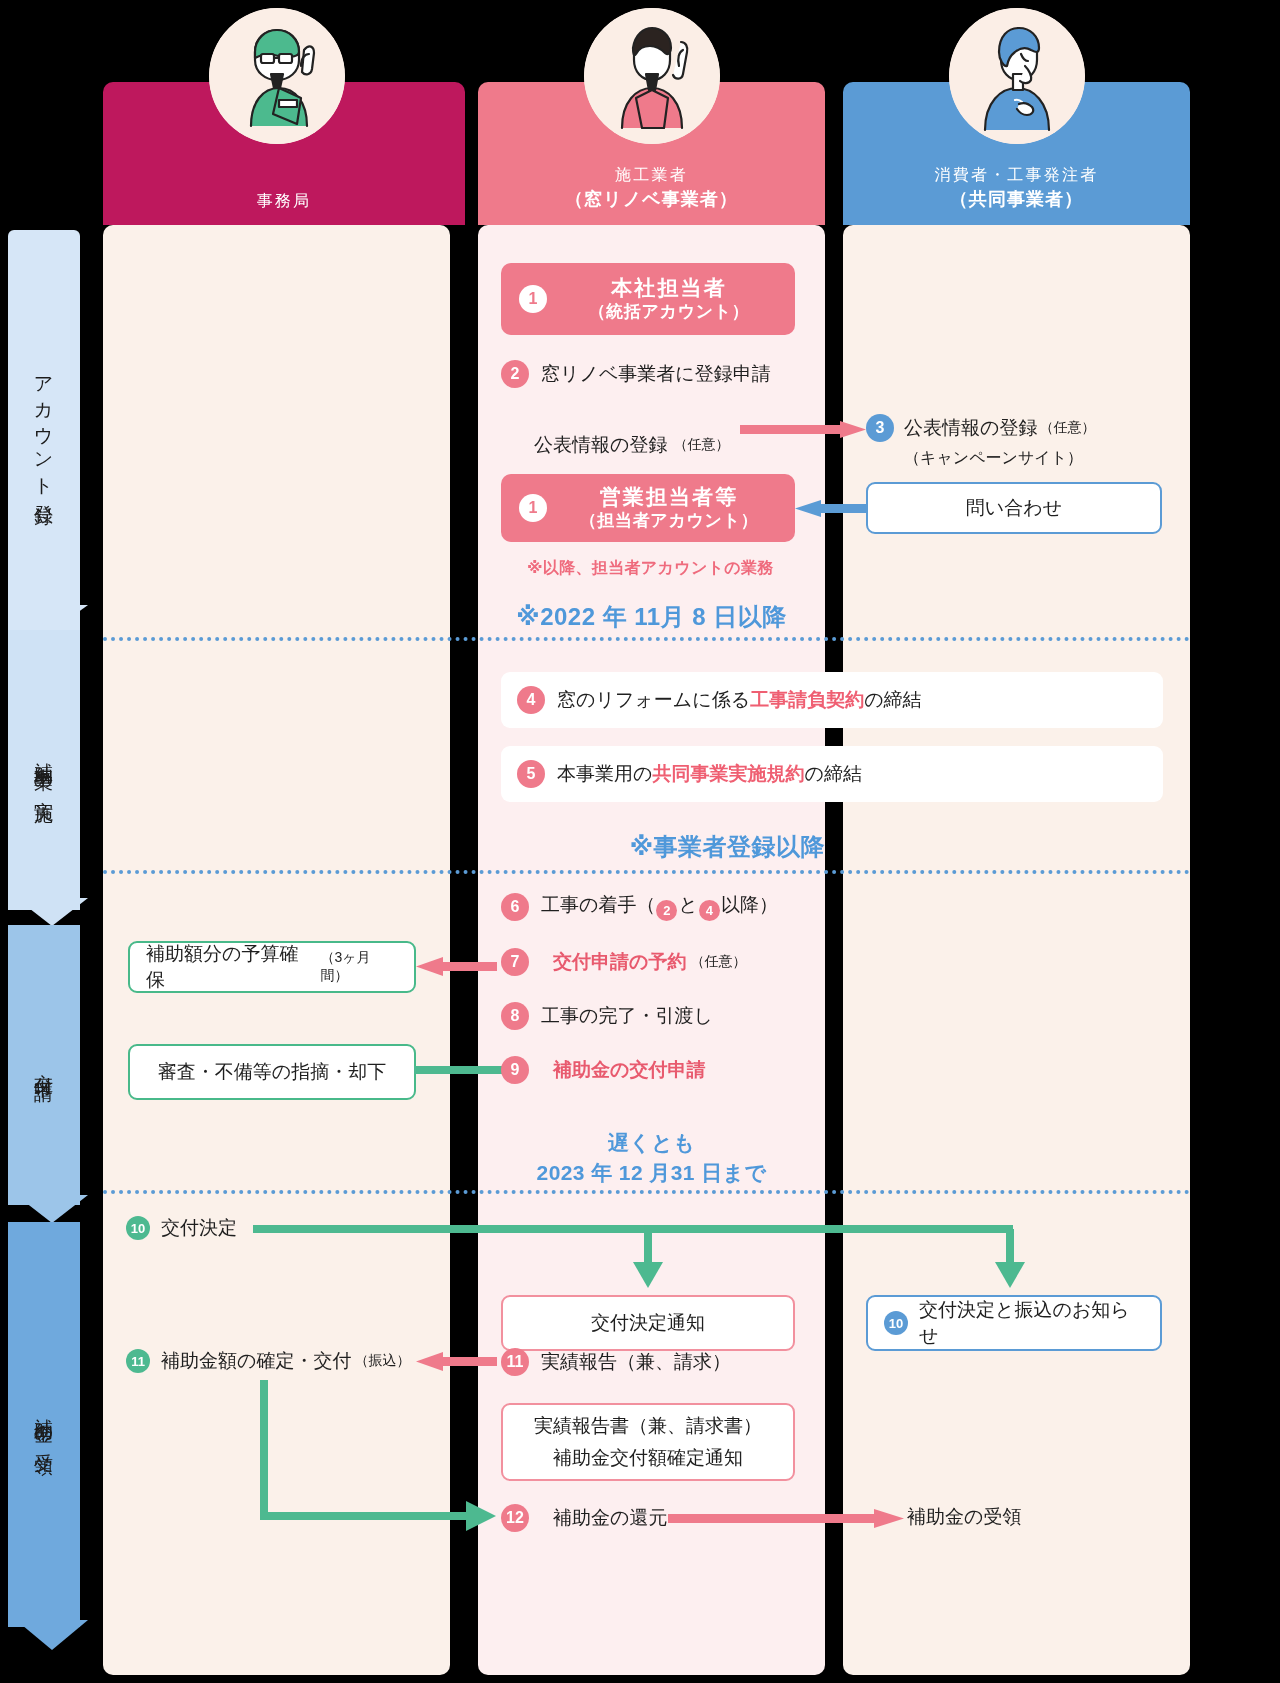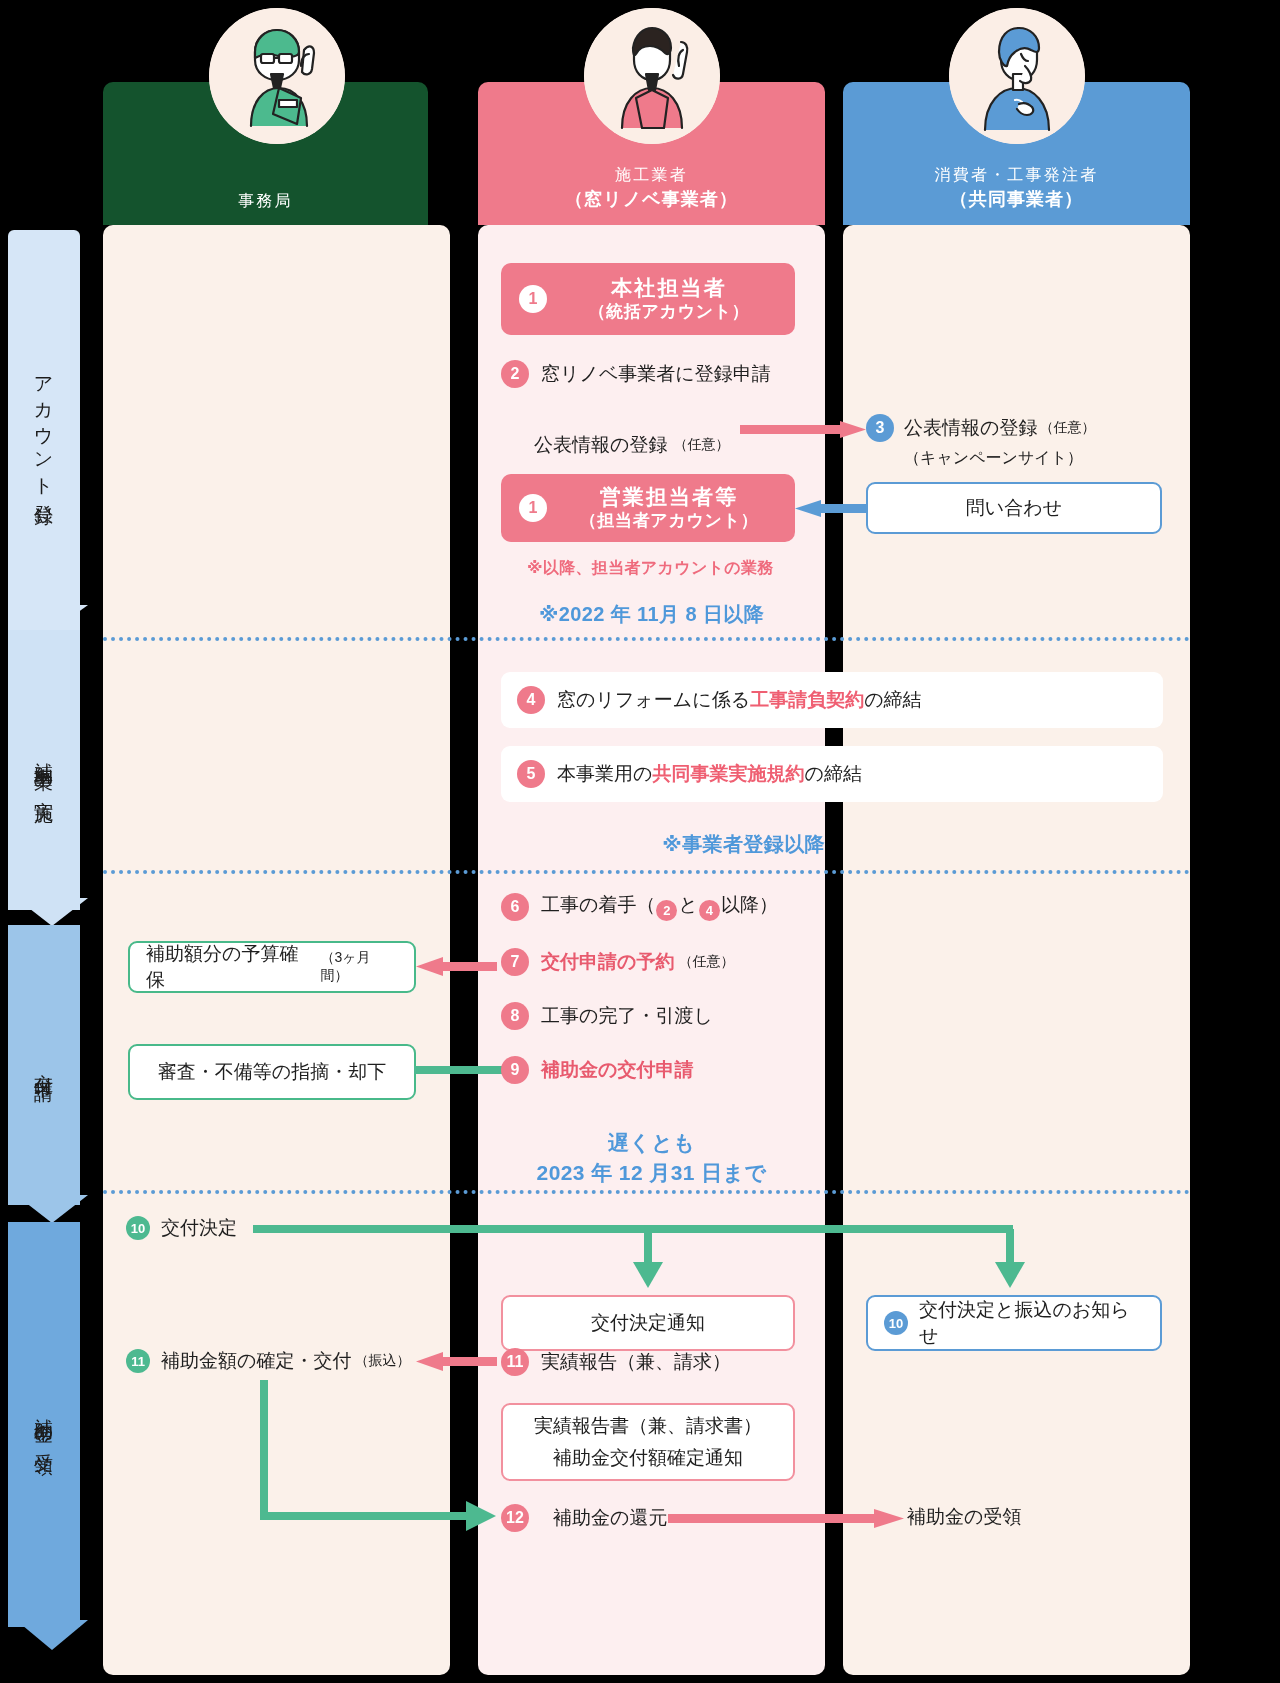--- a/index.html
+++ b/index.html
@@ -136,34 +136,34 @@
 
   .steprow{
     display:flex;
     align-items:center;
     gap:12px;
     font-size:19px;
     color:#1f1f1f;
     white-space:nowrap;
   }
   .hl-pink{color:#ef5f72;font-weight:700;}
-  .hl-pink-strong{color:#e85a6e;font-weight:700;}
+  .hl-pink-strong{color:#e85a6e;font-weight:700;margin-left:12px;}
   .small{font-size:14px;}
 
   .note-pink{
     color:#ef6b7d;
     font-weight:700;
     font-size:16px;
     letter-spacing:.02em;
     white-space:nowrap;
   }
   .note-blue{
     color:#4f98da;
     font-weight:700;
-    font-size:20px;
+    font-size:24px;
     letter-spacing:.02em;
     text-align:center;
     white-space:nowrap;
     line-height:1.45;
   }
   .sub2{font-size:16px;color:#1f1f1f;white-space:nowrap;}
 
   .divider{
     position:absolute;
     height:0;
@@ -217,21 +217,21 @@
     </div>
     <svg class="node" style="left:8px;top:1620px;" width="72" height="36">
       <polygon points="0,0 36,30 72,0 72,-8 0,-8" fill="#6fa9dd"></polygon>
     </svg>
   </div>
 
   <div class="col-body" style="left:103px;width:347px;background:#fbf1ea;"></div>
   <div class="col-body" style="left:478px;width:347px;background:#fdeff0;"></div>
   <div class="col-body" style="left:843px;width:347px;background:#fbf1ea;"></div>
 
-  <div class="col-head" style="left:103px;width:325px;background:#14532d;">
+  <div class="col-head" style="left:103px;width:362px;background:#be185d;">
     <div class="t1">事務局</div>
   </div>
   <div class="avatar" style="left:209px;">
     <svg viewBox="0 0 136 136" xmlns="http://www.w3.org/2000/svg">
       <circle cx="68" cy="68" r="68" fill="#fbeee6"></circle>
       <g stroke="#222" stroke-width="2.2" fill="none" stroke-linejoin="round" stroke-linecap="round">
         <path d="M42 118c0-24 12-38 28-38s28 14 28 38" fill="#4cba8e"></path>
         <path d="M46 44c0-13 10-22 22-22s22 9 22 22v8c0 12-10 20-22 20s-22-8-22-20z" fill="#fff"></path>
         <path d="M46 44c0-13 10-22 22-22s22 9 22 22c0 4-6 5-13 5-9 0-13-3-17-3-5 0-10 2-14 4z" fill="#4cba8e"></path>
         <rect x="52" y="46" width="13" height="9" rx="2" fill="#fff"></rect>

